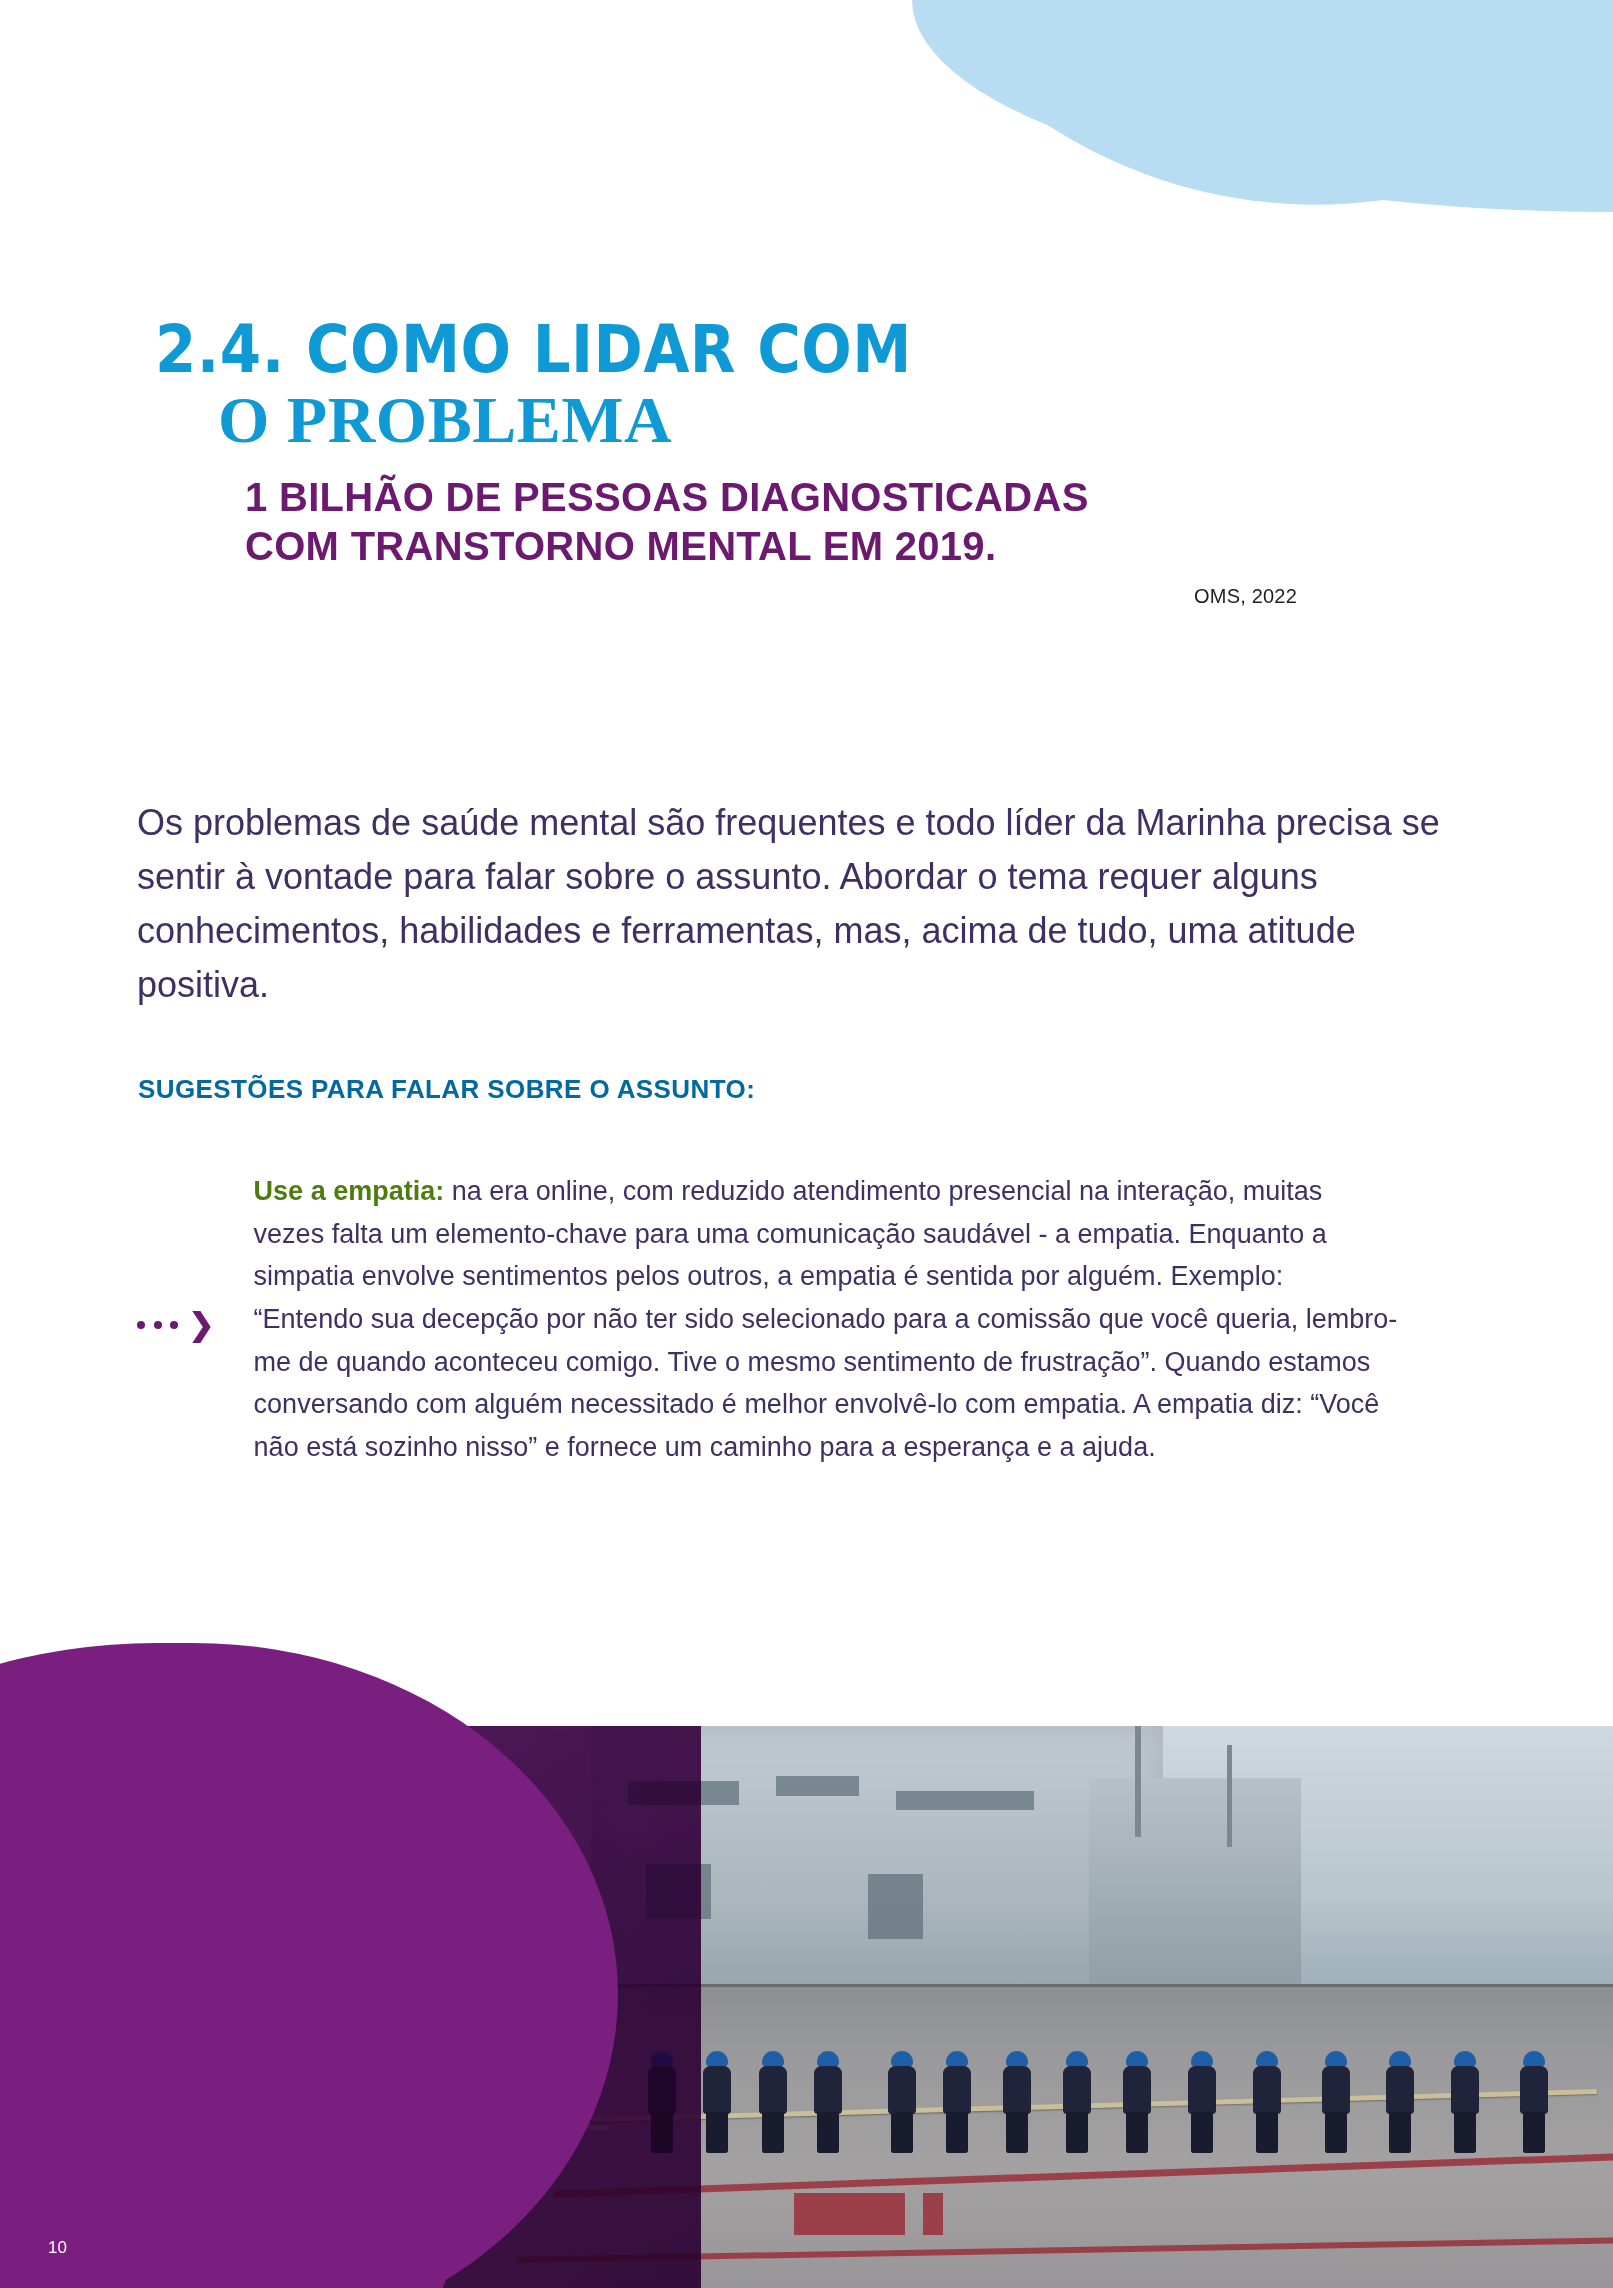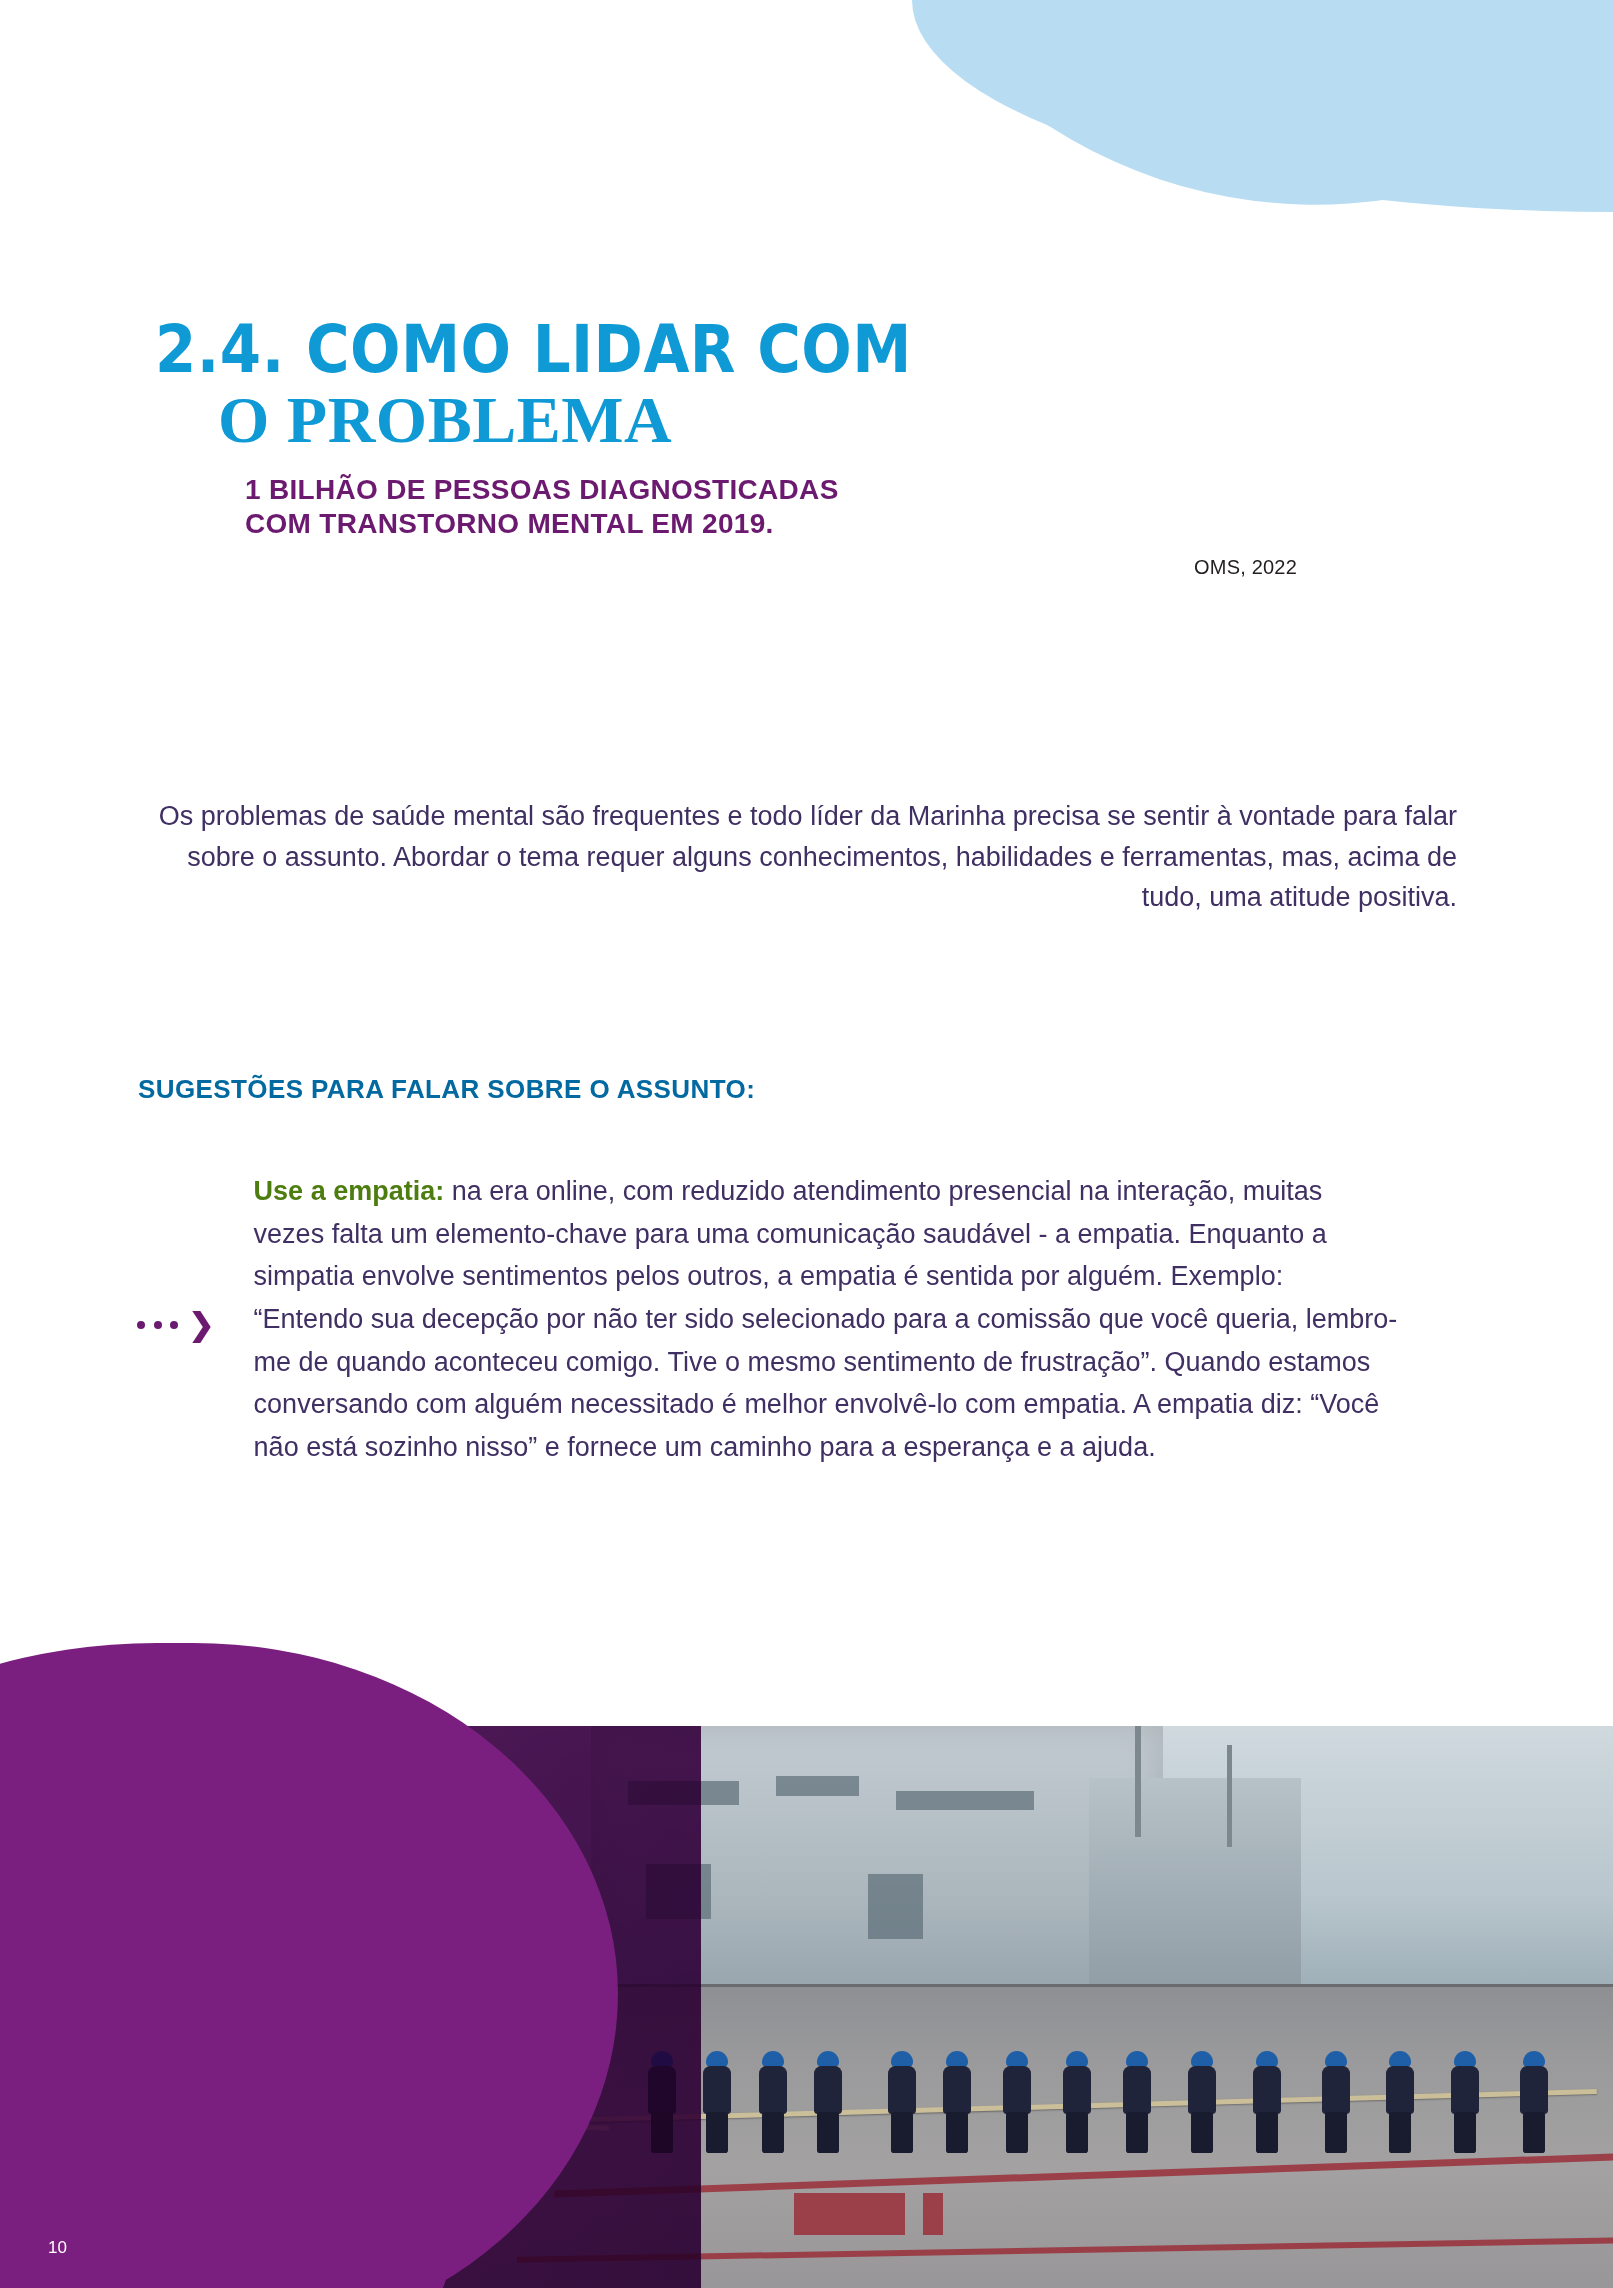--- a/index.html
+++ b/index.html
@@ -63,21 +63,21 @@
     position: absolute;
     left: 245px;
     top: 473px;
     width: 1154px;
     color: #6b1a70;
     font-family: "Liberation Sans Narrow", "Liberation Sans", sans-serif;
     font-weight: 700;
     font-stretch: condensed;
   }
   .stat-1 {
-    font-size: 28px;
+    font-size: 40px;
     line-height: 1.22;
     letter-spacing: 0.3px;
     text-transform: uppercase;
     white-space: pre-line;
   }
   .stat-2 {
     margin-top: 42px;
     font-size: 32px;
     line-height: 1.22;
     letter-spacing: 0.3px;
@@ -106,25 +106,24 @@
   }
   .lead {
     color: #5b2a83;
     font-weight: 700;
     font-size: 28px;
     line-height: 1.38;
     margin: 0 0 3.7px 0;
   }
   .para {
     color: #3f2f62;
-    font-size: 27px;
+    font-size: 36px;
     line-height: 1.5;
     margin: 0;
     max-width: 1320px;
-    text-align: right;
   }
 
   .subhead {
     position: absolute;
     left: 138px;
     top: 1052px;
     color: #0369a1;
     font-family: "Liberation Sans Narrow", "Liberation Sans", sans-serif;
     font-weight: 700;
     font-stretch: condensed;

